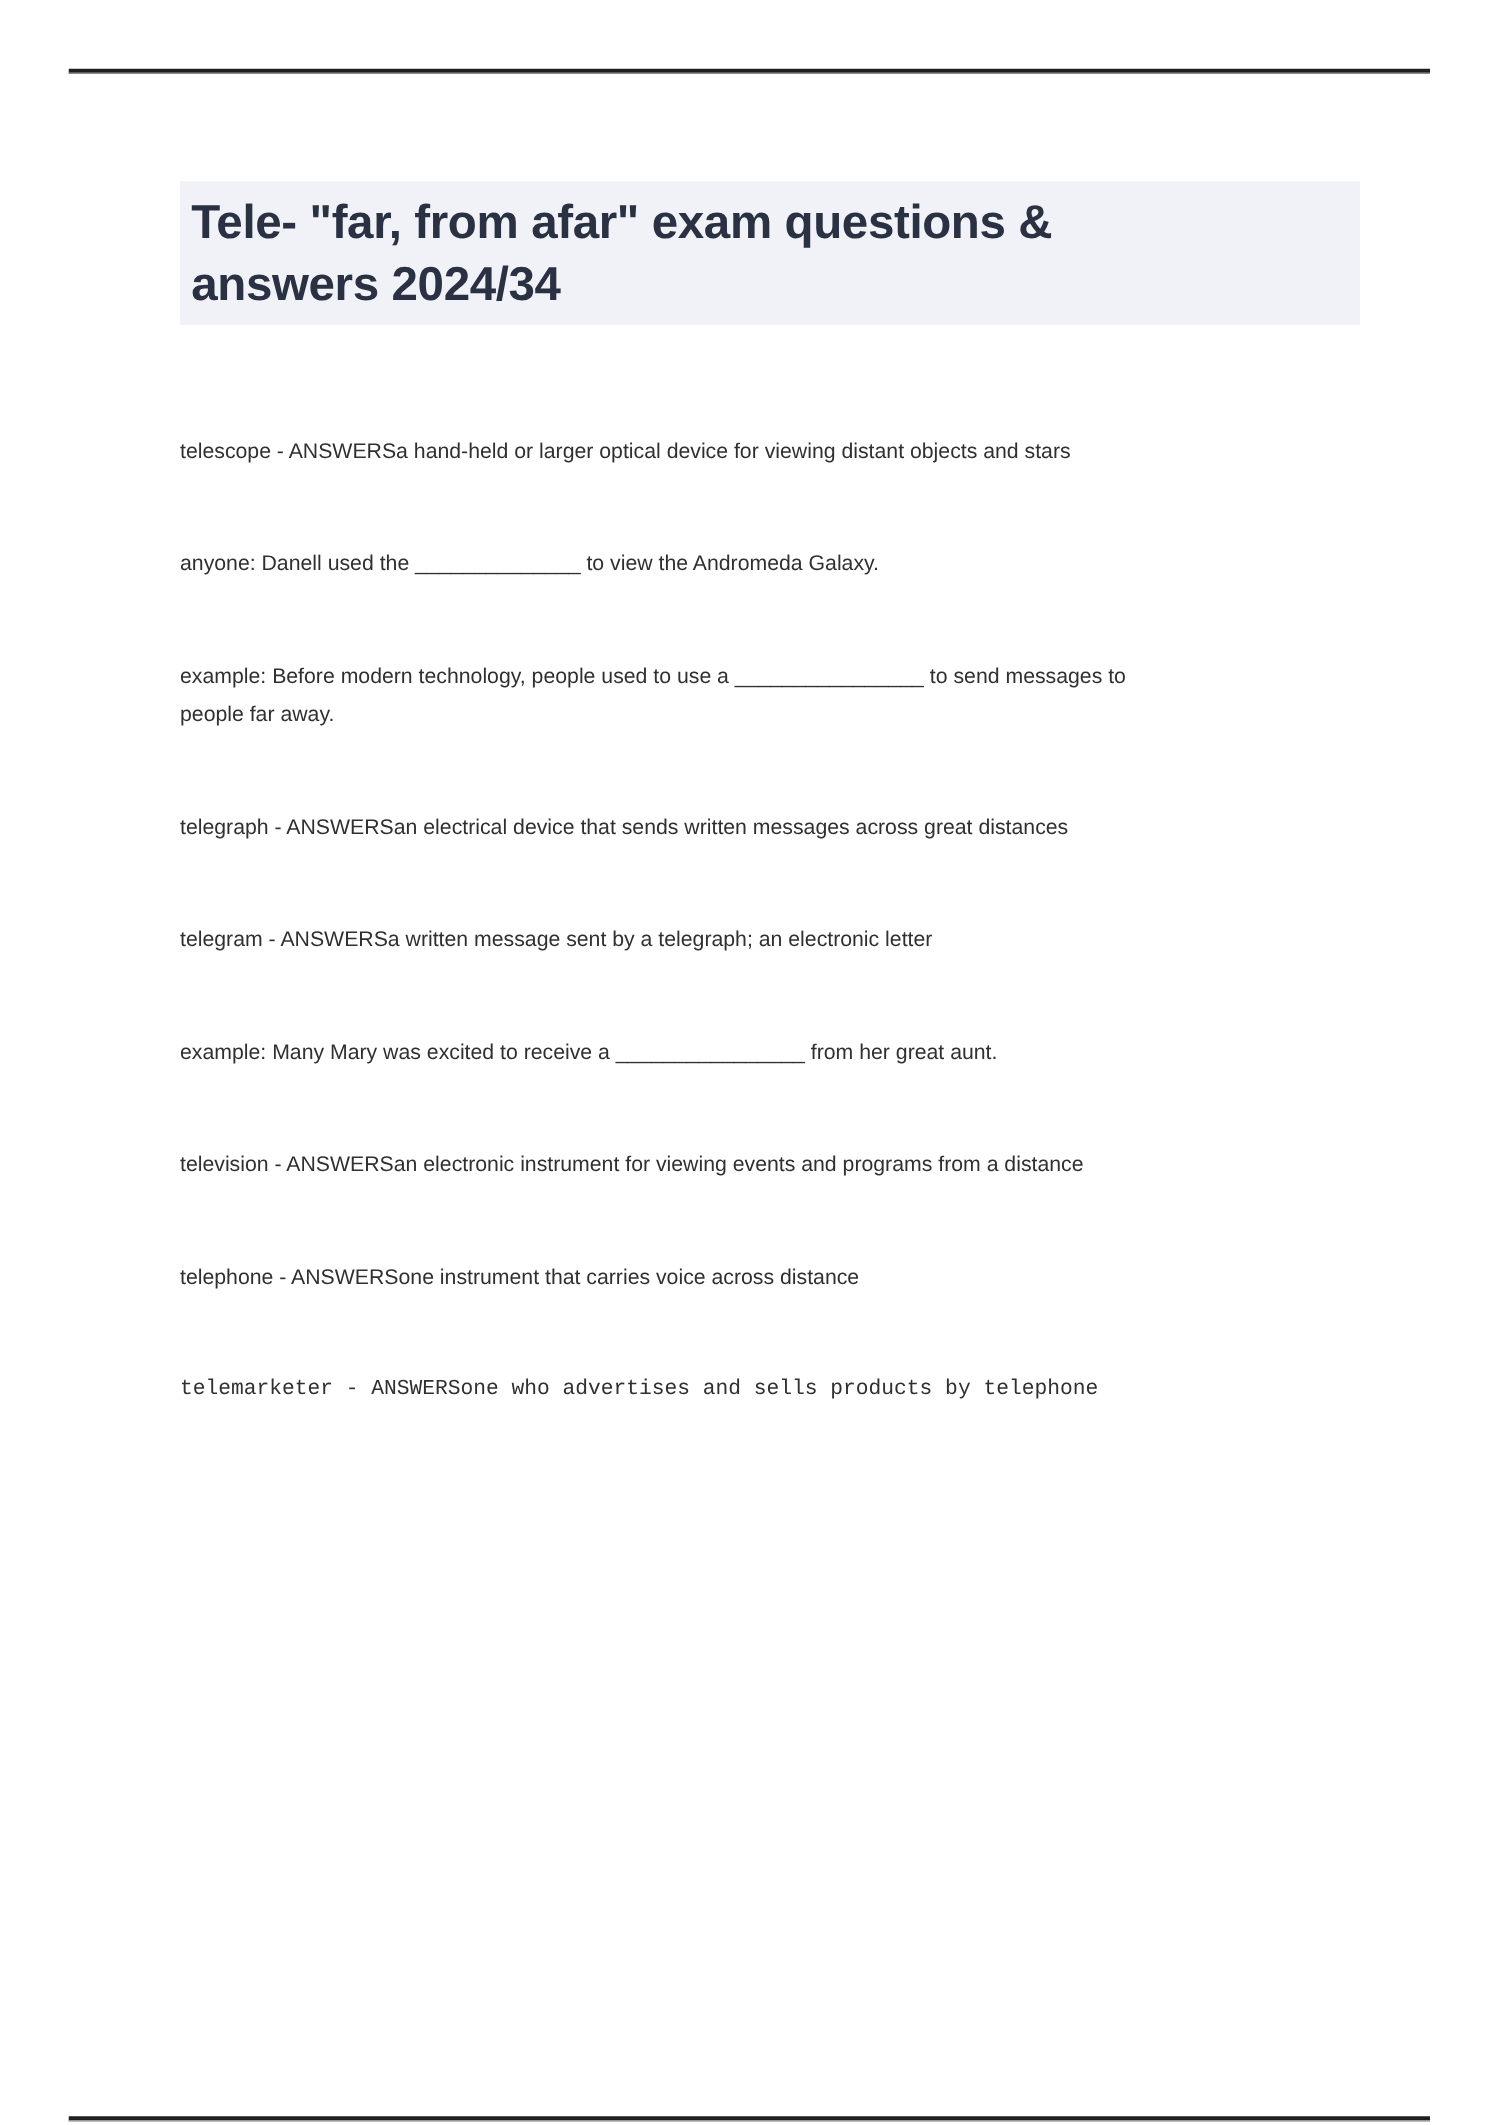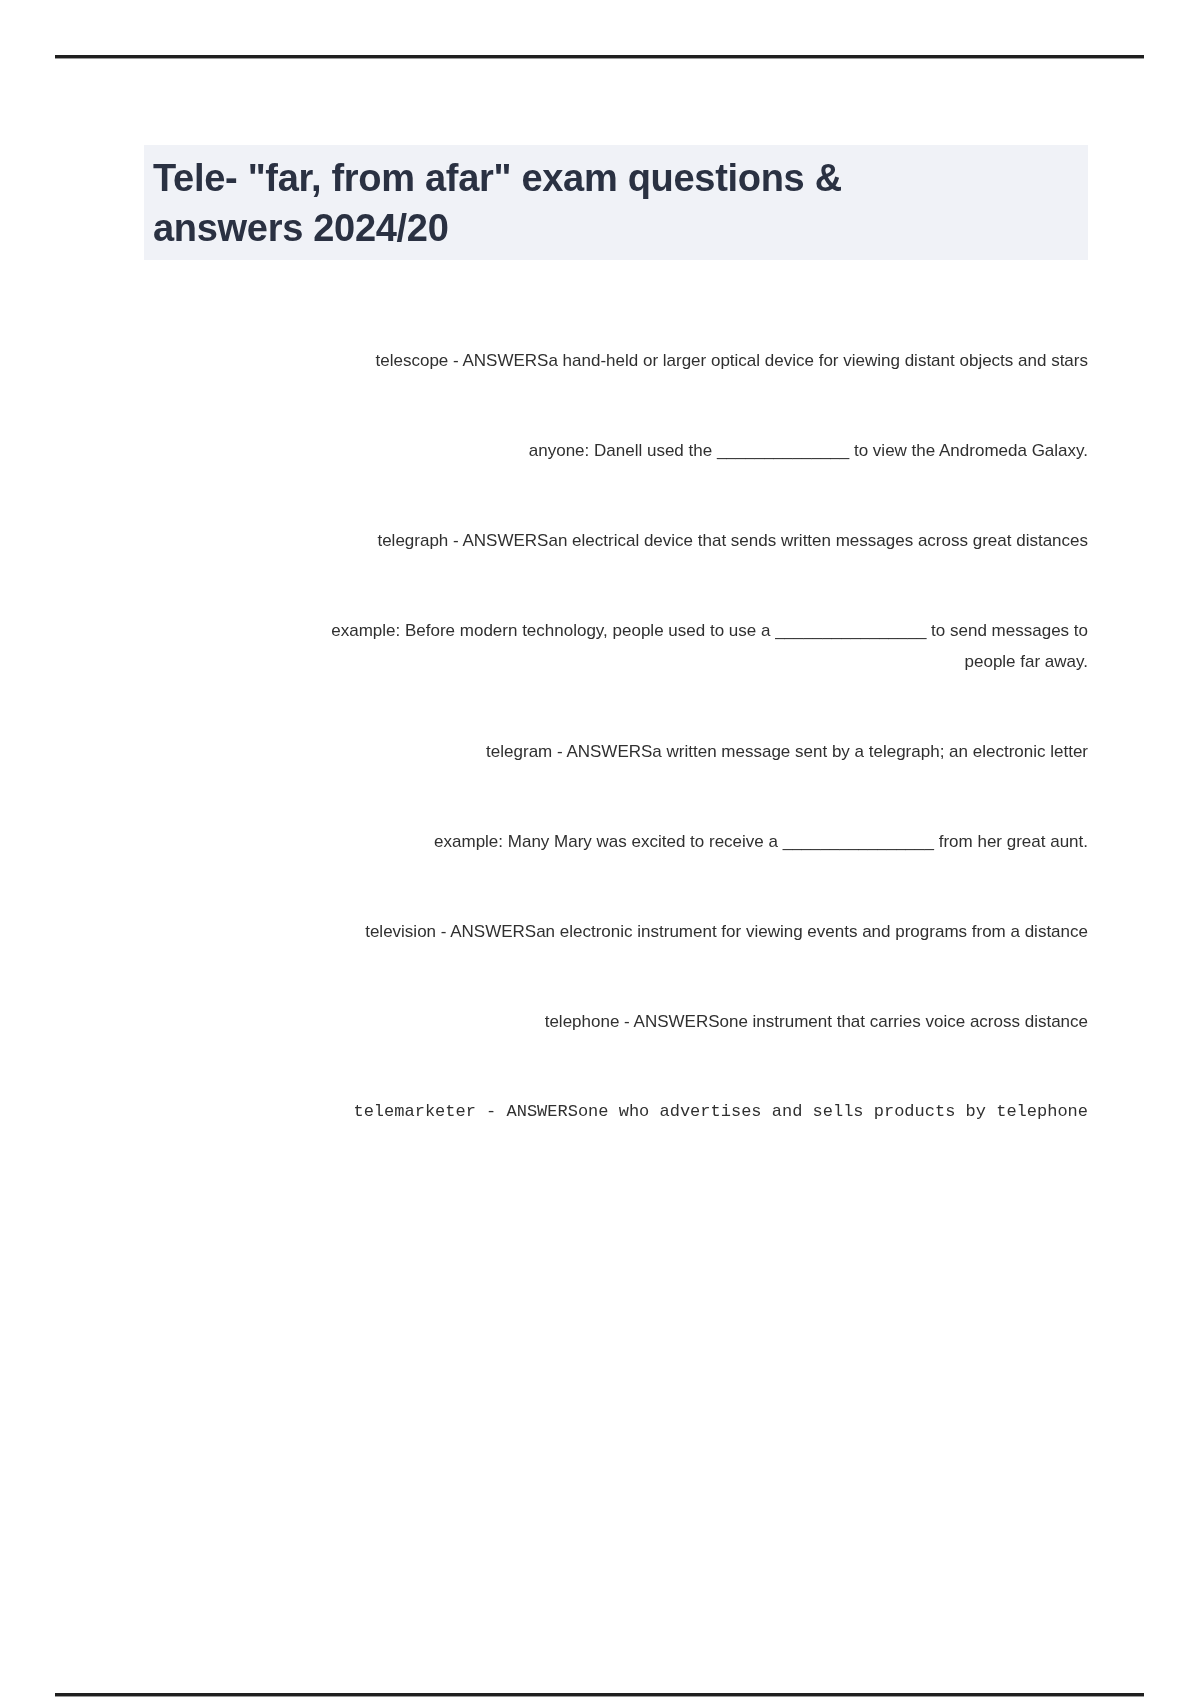--- a/index.html
+++ b/index.html
@@ -45,53 +45,52 @@
   .paragraphs {
     margin-top: 85px;
     color: #303030;
     font-size: 17px;
   }
   .para { margin: 0 0 59px 0; }
   .para .line {
     line-height: 31px;
     height: 31px;
     white-space: nowrap;
-    text-align: right;
   }
   .para:last-child { margin-bottom: 0; font-family: Liberation Mono, monospace; }
 </style>
 </head>
 <body>
 
 <div class="page-rule top"></div>
 
 <div class="content">
 
   <div class="title-block">
     <div class="title-line">Tele- "far, from afar" exam questions &amp;</div>
-    <div class="title-line">answers 2024/20</div>
+    <div class="title-line">answers 2024/34</div>
   </div>
 
   <div class="paragraphs">
 
     <div class="para">
       <div class="line">telescope - ANSWERSa hand-held or larger optical device for viewing distant objects and stars</div>
     </div>
 
     <div class="para">
       <div class="line">anyone: Danell used the ______________ to view the Andromeda Galaxy.</div>
     </div>
 
     <div class="para">
-      <div class="line">telegraph - ANSWERSan electrical device that sends written messages across great distances</div>
+      <div class="line">example: Before modern technology, people used to use a ________________ to send messages to</div>
+      <div class="line">people far away.</div>
     </div>
 
     <div class="para">
-      <div class="line">example: Before modern technology, people used to use a ________________ to send messages to</div>
-      <div class="line">people far away.</div>
+      <div class="line">telegraph - ANSWERSan electrical device that sends written messages across great distances</div>
     </div>
 
     <div class="para">
       <div class="line">telegram - ANSWERSa written message sent by a telegraph; an electronic letter</div>
     </div>
 
     <div class="para">
       <div class="line">example: Many Mary was excited to receive a ________________ from her great aunt.</div>
     </div>
 

